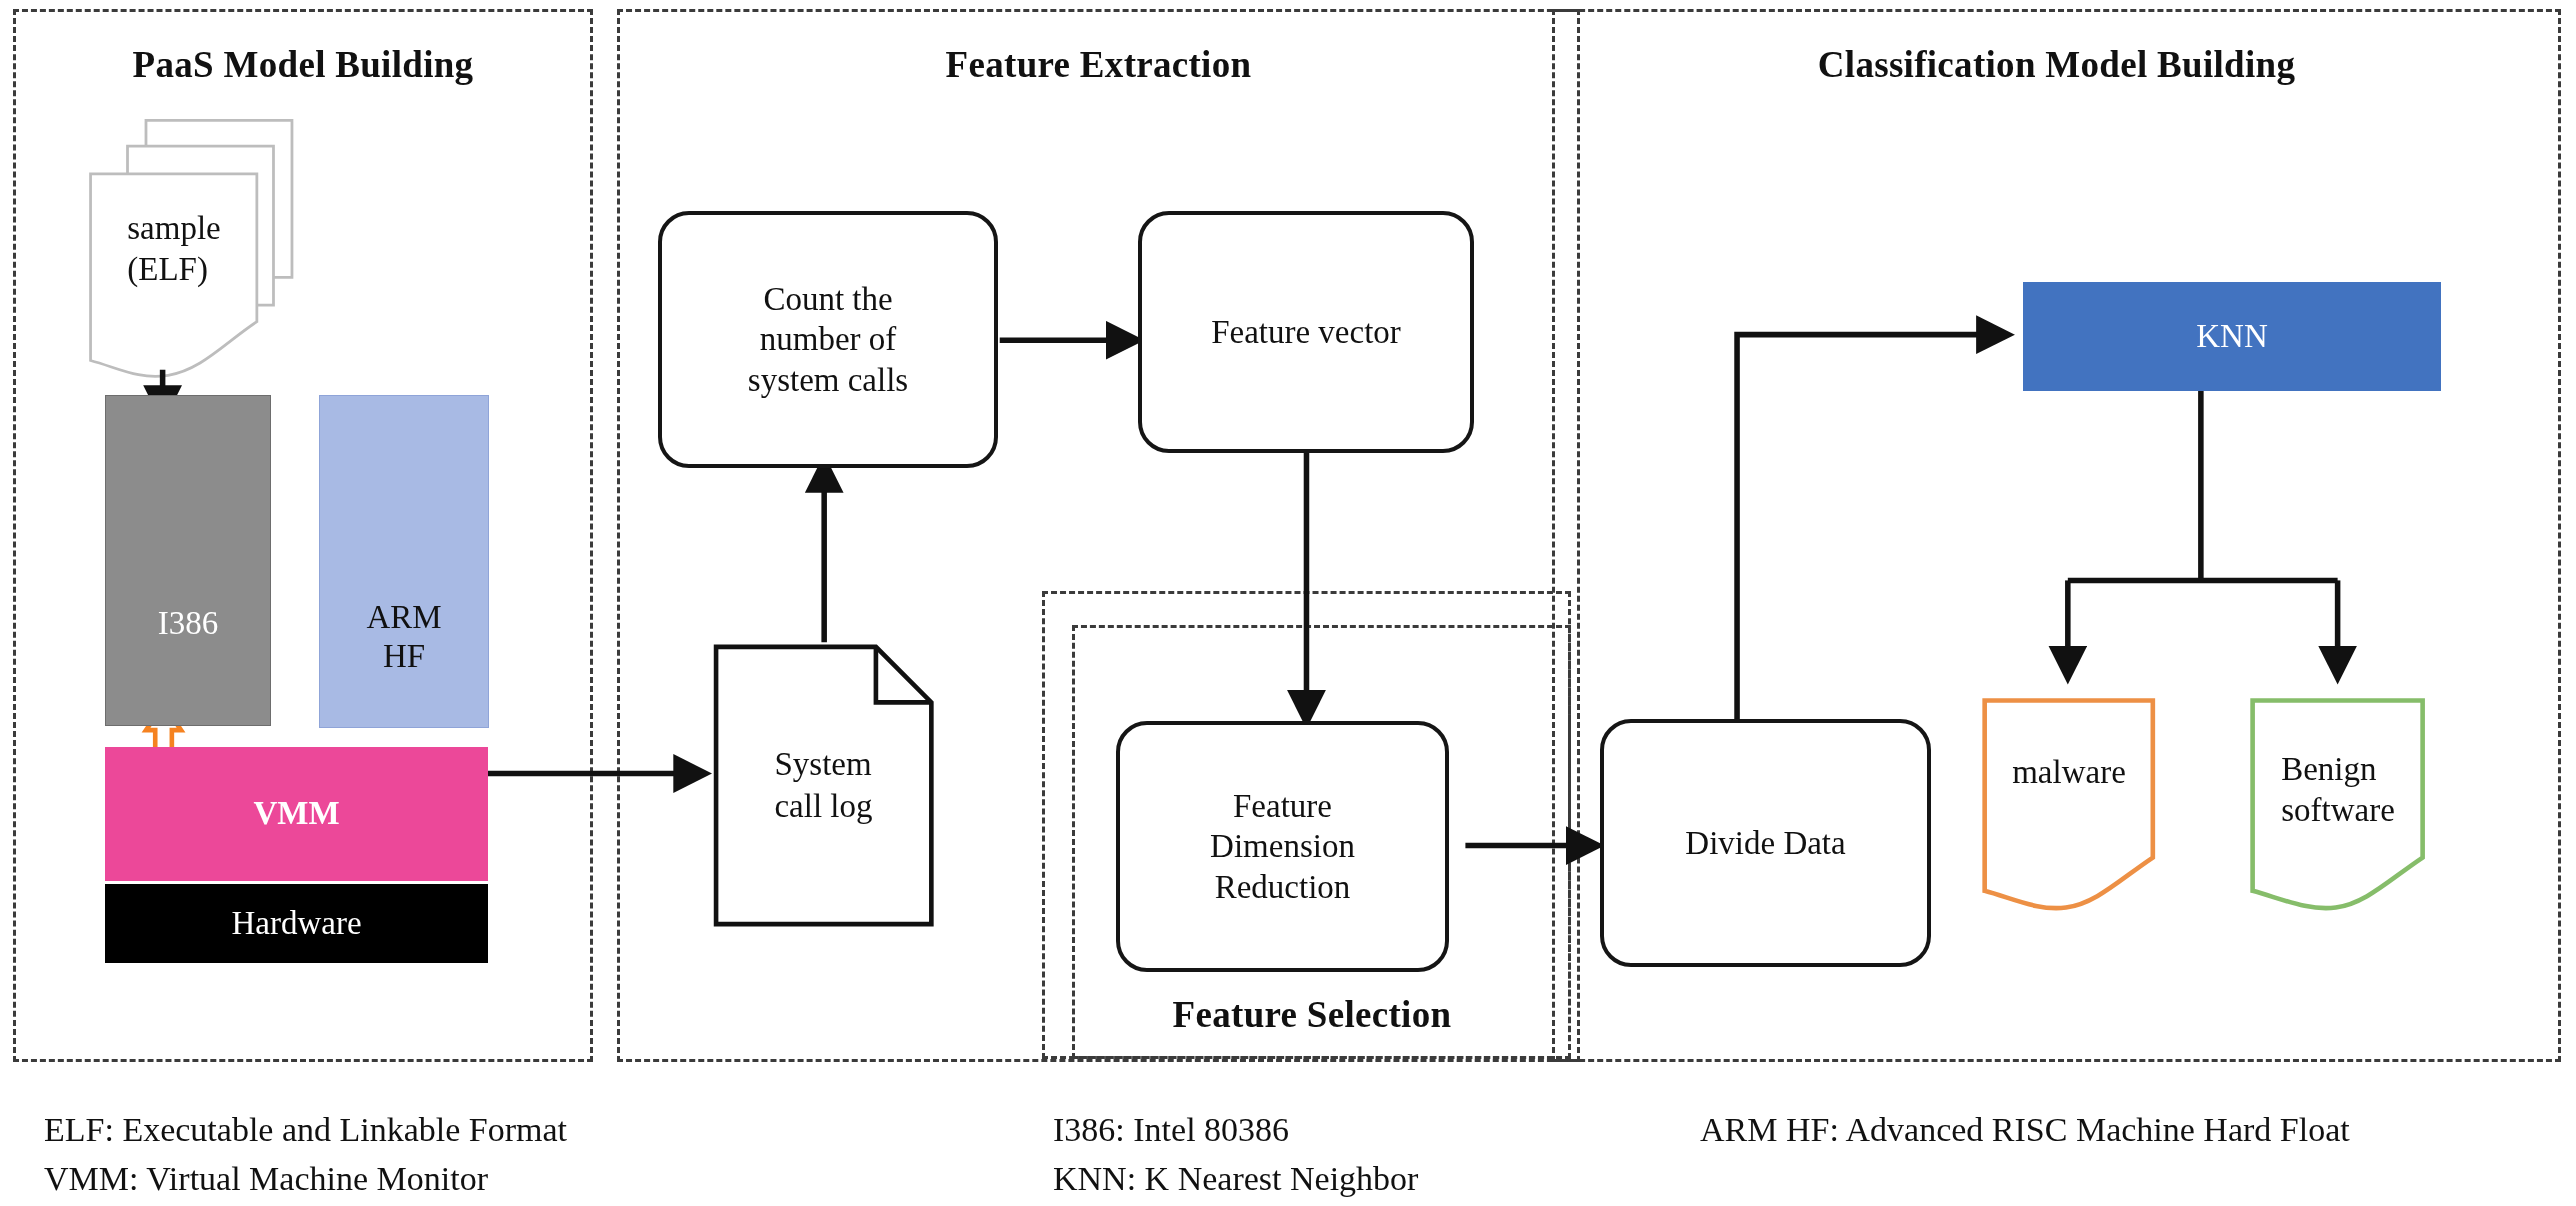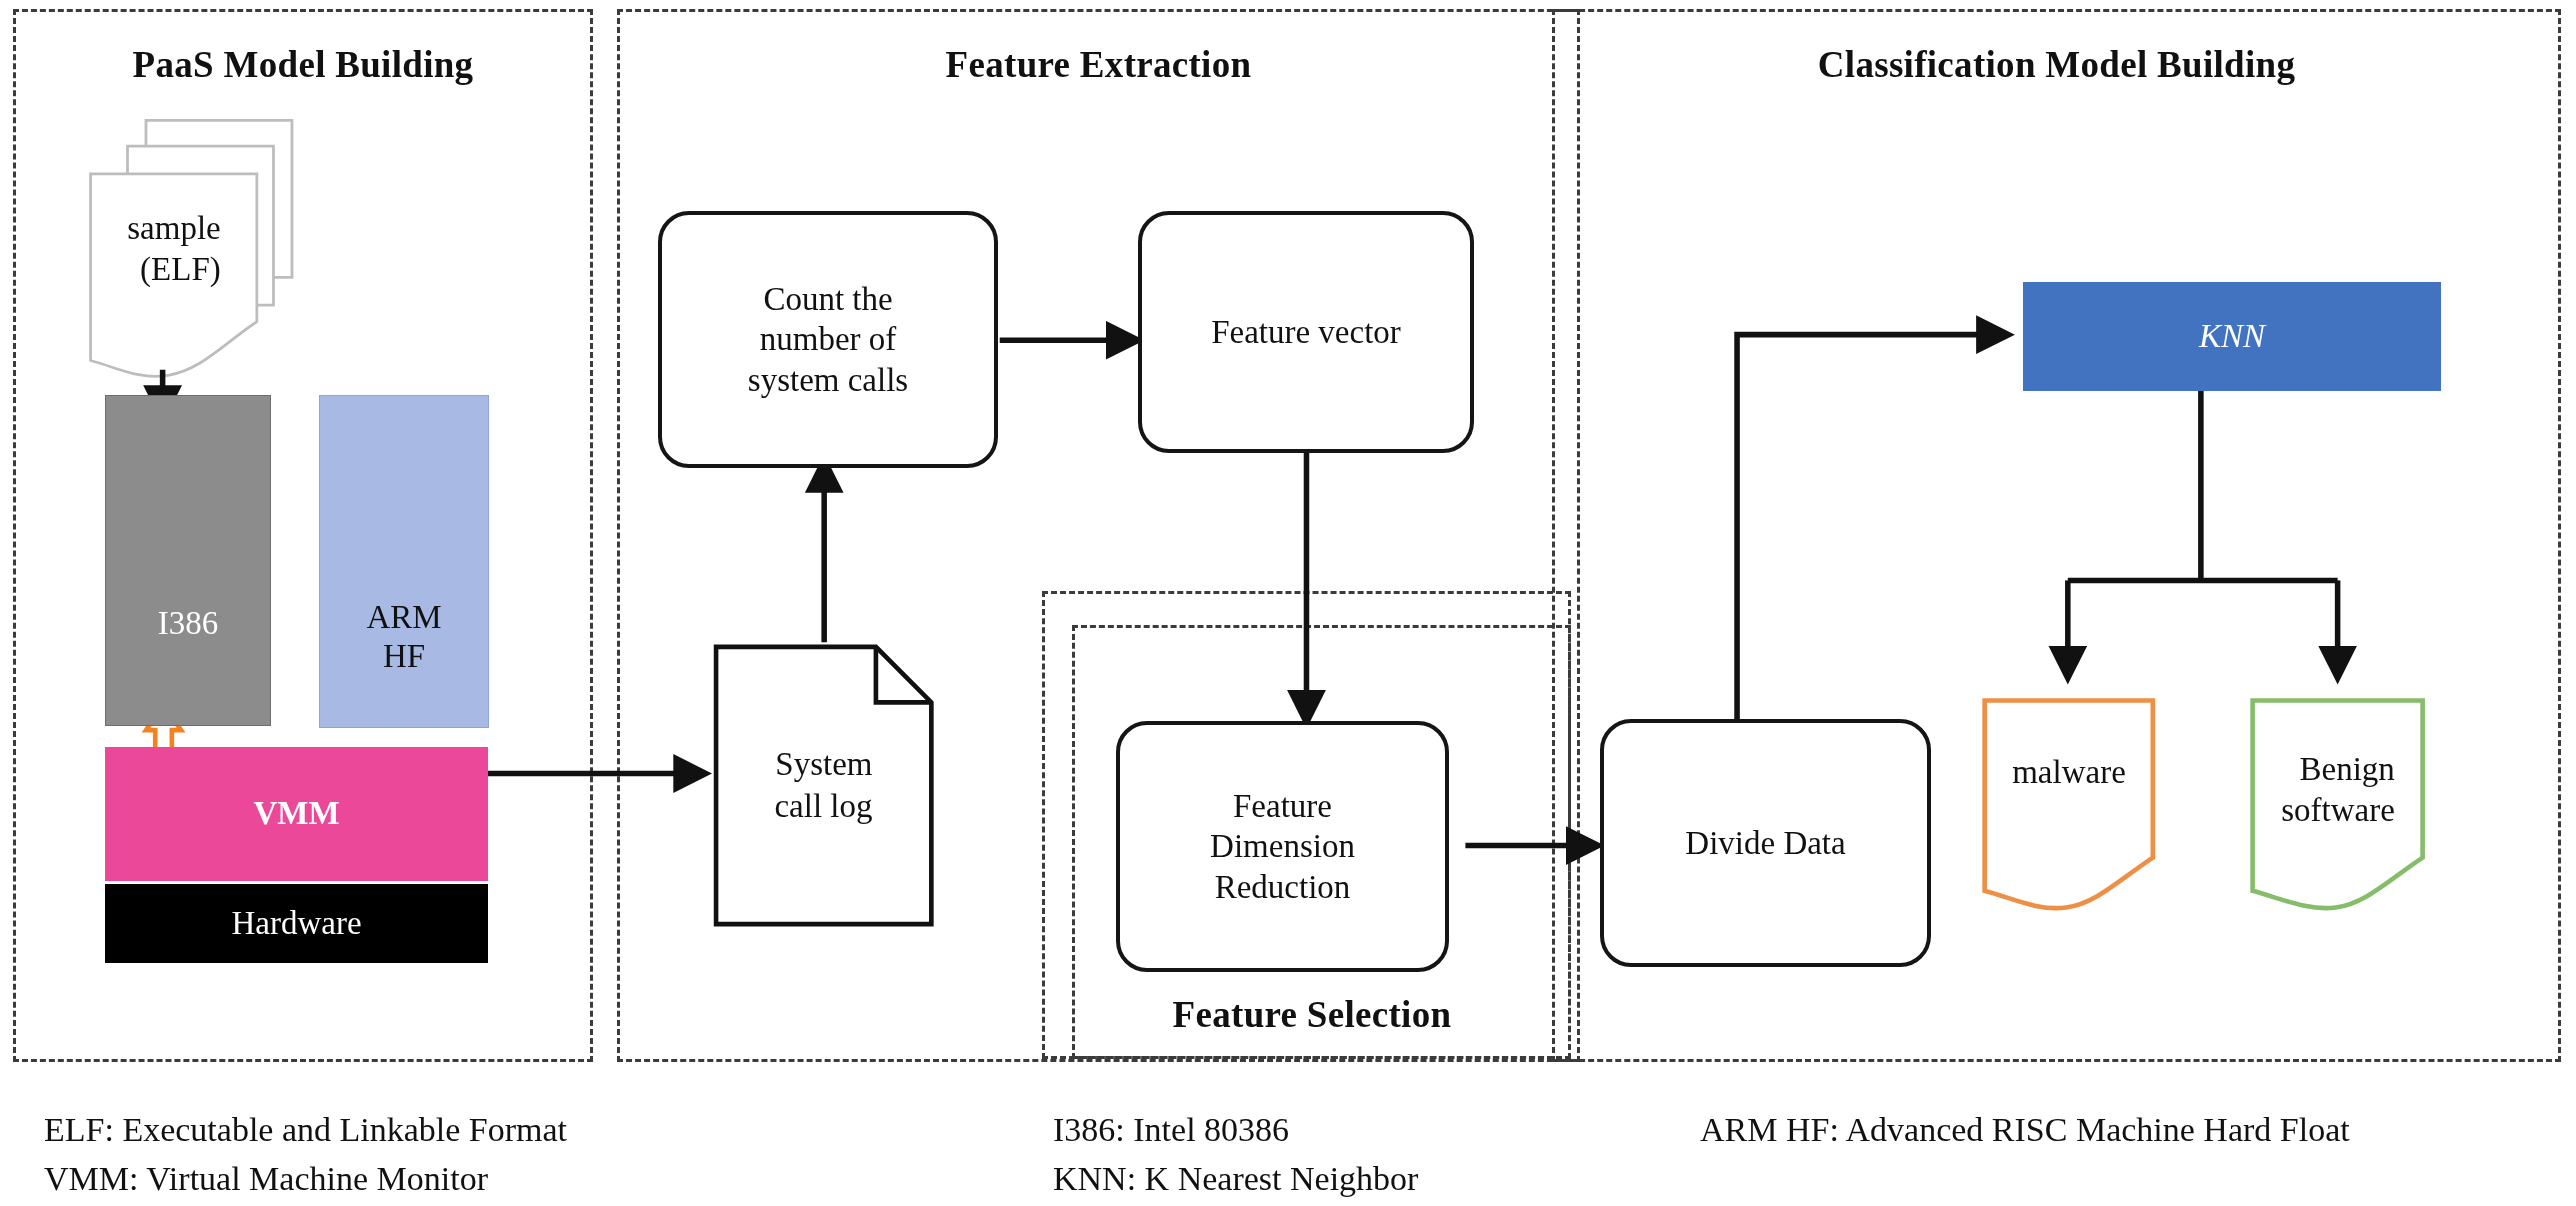--- a/index.html
+++ b/index.html
@@ -26,21 +26,21 @@
   .vmm{background:#ec4899;color:#ffffff;font-weight:bold;}
   .hardware{background:#000000;color:#ffffff;}
   .knn{background:#4273c0;color:#ffffff;}
 
   
   svg.layer{position:absolute;left:0;top:0;width:2576px;height:1207px;
             pointer-events:none;overflow:visible;}
 
   
   .svglabel{position:absolute;display:flex;align-items:center;justify-content:center;
-            text-align:right;font-size:33px;line-height:1.25;white-space:pre-line;}
+            text-align:left;font-size:33px;line-height:1.25;white-space:pre-line;}
 
   
   .legend{position:absolute;font-size:34px;line-height:1.45;white-space:nowrap;}
 </style>
 </head>
 <body>
 
 <div class="root">
 
   <div class="panel" style="left:13px;top:9.2px;width:580px;height:1053px;"></div>
@@ -138,21 +138,21 @@
   </div>
 
   <div class="flat vmm" style="left:105px;top:747px;width:383px;height:134px;">
     <span>VMM</span>
   </div>
 
   <div class="flat hardware" style="left:105px;top:884px;width:383px;height:79px;">
     <span>Hardware</span>
   </div>
 
-  <div class="flat knn" style="left:2023px;top:282px;width:418px;height:109px;font-style:italic;">
+  <div class="flat knn" style="left:2023px;top:282px;width:418px;height:109px;">
     <span>KNN</span>
   </div>
 
   <div class="rbox" style="left:658px;top:211px;width:340px;height:257px;">
     <span style="white-space:pre-line;">Count the
 number of
 system calls</span>
   </div>
 
   <div class="rbox" style="left:1138px;top:211px;width:336px;height:242px;">

